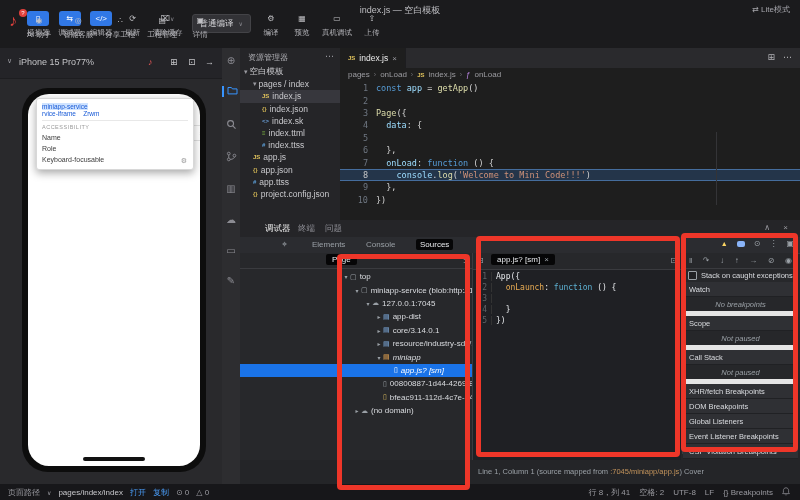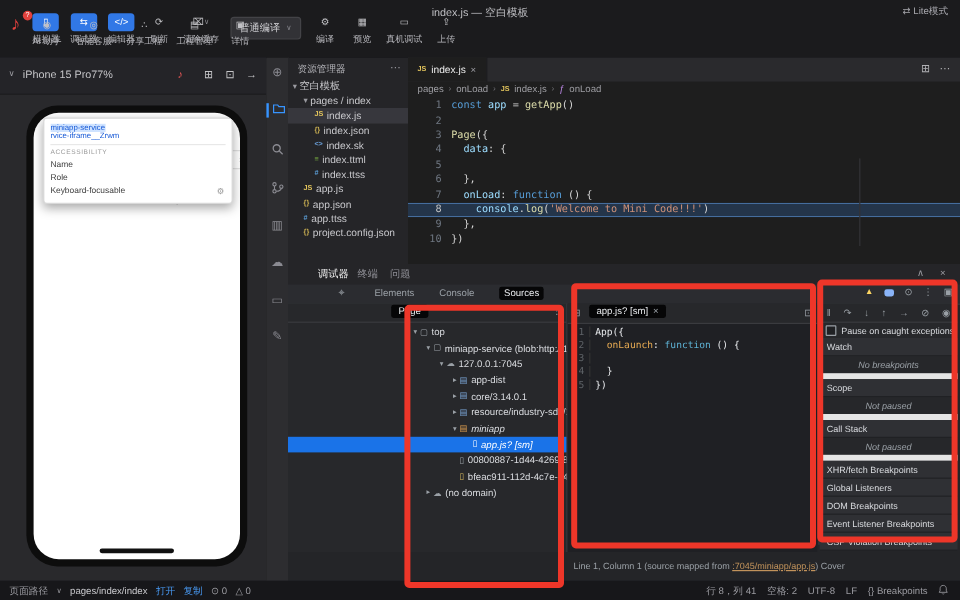--- a/index.html
+++ b/index.html
@@ -123,21 +123,21 @@
   .src-collapse{position:absolute;left:4px;top:3px;font-size:8px;color:#9aa0a6;}
   .src-tab{position:absolute;left:18px;top:1px;background:#060607;color:#e8eaed;font-size:8px;padding:1px 6px;border-radius:2px;
            display:flex;gap:4px;align-items:center;}
   .src-right{position:absolute;right:4px;top:3px;font-size:8px;color:#9aa0a6;}
   .srccode{position:absolute;left:0;top:18px;right:0;}
   .src-row{display:flex;height:11px;align-items:center;font-size:8px;}
   .src-row .gut{width:14px;text-align:right;padding-right:4px;color:#5f6368;border-right:1px solid #333;flex:none;}
   .src-row .src{white-space:pre;padding-left:4px;}
   .tok-p2{color:#e8eaed;} .tok-pr{color:#e8ab53;} .tok-k2{color:#5db0d2;}
   .src-status{position:absolute;left:238px;bottom:8px;font-size:7.5px;color:#9aa0a6;white-space:nowrap;}
-  .src-status .lnk{color:#c2935b;text-decoration:underline;}
+  .src-status .lnk{color:#c2935b;}
   
   .sidepane{position:absolute;left:442px;top:16px;right:2px;bottom:30px;background:#27282b;border-left:1px solid #3a3b3f;}
   .side-toolbar{position:absolute;left:0;top:0;right:0;height:15px;border-bottom:1px solid #3a3b3f;
                 display:flex;align-items:center;justify-content:space-between;padding:0 6px;}
   .side-toolbar span{font-size:8px;color:#9aa0a6;}
   .chkrow{position:absolute;left:0;top:15px;right:0;height:14px;display:flex;align-items:center;gap:4px;
           padding-left:5px;font-size:7.5px;color:#dadce0;border-bottom:1px solid #3a3b3f;}
   .chk{width:7px;height:7px;border:1px solid #9aa0a6;border-radius:1px;flex:none;background:#202124;}
   .sections{position:absolute;left:0;top:29px;right:0;}
   .sec-h{height:14px;background:#2f3034;border-bottom:1px solid #202124;display:flex;align-items:center;
@@ -564,32 +564,32 @@
           <span>‖</span>
           <span>↷</span>
           <span>↓</span>
           <span>↑</span>
           <span>→</span>
           <span>⊘</span>
           <span>◉</span>
         </div>
         <div class="chkrow">
           <span class="chk"></span>
-          <span>Pause on caught exceptions</span>
+          <span>Stack on caught exceptions</span>
         </div>
         <div class="sections" id="dbg-sections">
             <div class="sec-h">Watch</div>
             <div class="sec-n">No breakpoints</div>
             <div class="sec-h">Scope</div>
             <div class="sec-n">Not paused</div>
             <div class="sec-h">Call Stack</div>
             <div class="sec-n">Not paused</div>
             <div class="sec-h">XHR/fetch Breakpoints</div>
+            <div class="sec-h">DOM Breakpoints</div>
             <div class="sec-h">Global Listeners</div>
-            <div class="sec-h">DOM Breakpoints</div>
             <div class="sec-h">Event Listener Breakpoints</div>
             <div class="sec-h">CSP Violation Breakpoints</div>
           </div>
       </div>
 
       <div class="src-status">
         <span>Line 1, Column 1 (source mapped from </span><span class="lnk">:7045/miniapp/app.js</span><span>) Cover</span>
       </div>
     </div>
   </div>

